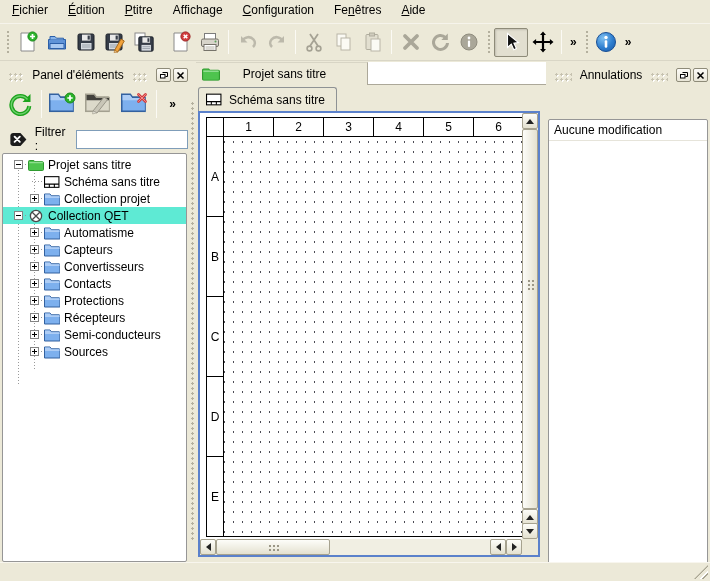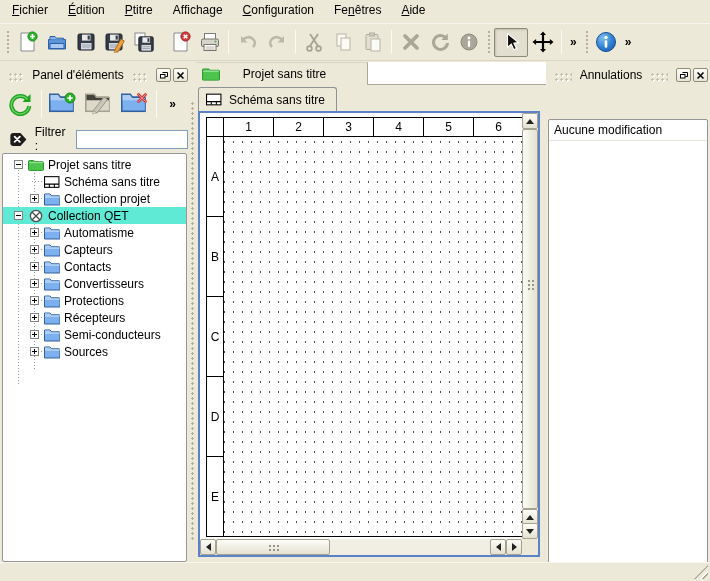--- a/index.html
+++ b/index.html
@@ -506,28 +506,28 @@
     <svg class="ti">
         <use href="#i-folder"></use>
       </svg>
     <span class="tlabel">Capteurs</span>
   </div>
   <div class="trow lv1">
     <span class="exp plus"></span>
     <svg class="ti">
         <use href="#i-folder"></use>
       </svg>
+    <span class="tlabel">Convertisseurs</span>
+  </div>
+  <div class="trow lv1">
+    <span class="exp plus"></span>
+    <svg class="ti">
+        <use href="#i-folder"></use>
+      </svg>
     <span class="tlabel">Contacts</span>
-  </div>
-  <div class="trow lv1">
-    <span class="exp plus"></span>
-    <svg class="ti">
-        <use href="#i-folder"></use>
-      </svg>
-    <span class="tlabel">Convertisseurs</span>
   </div>
   <div class="trow lv1">
     <span class="exp plus"></span>
     <svg class="ti">
         <use href="#i-folder"></use>
       </svg>
     <span class="tlabel">Protections</span>
   </div>
   <div class="trow lv1">
     <span class="exp plus"></span>

